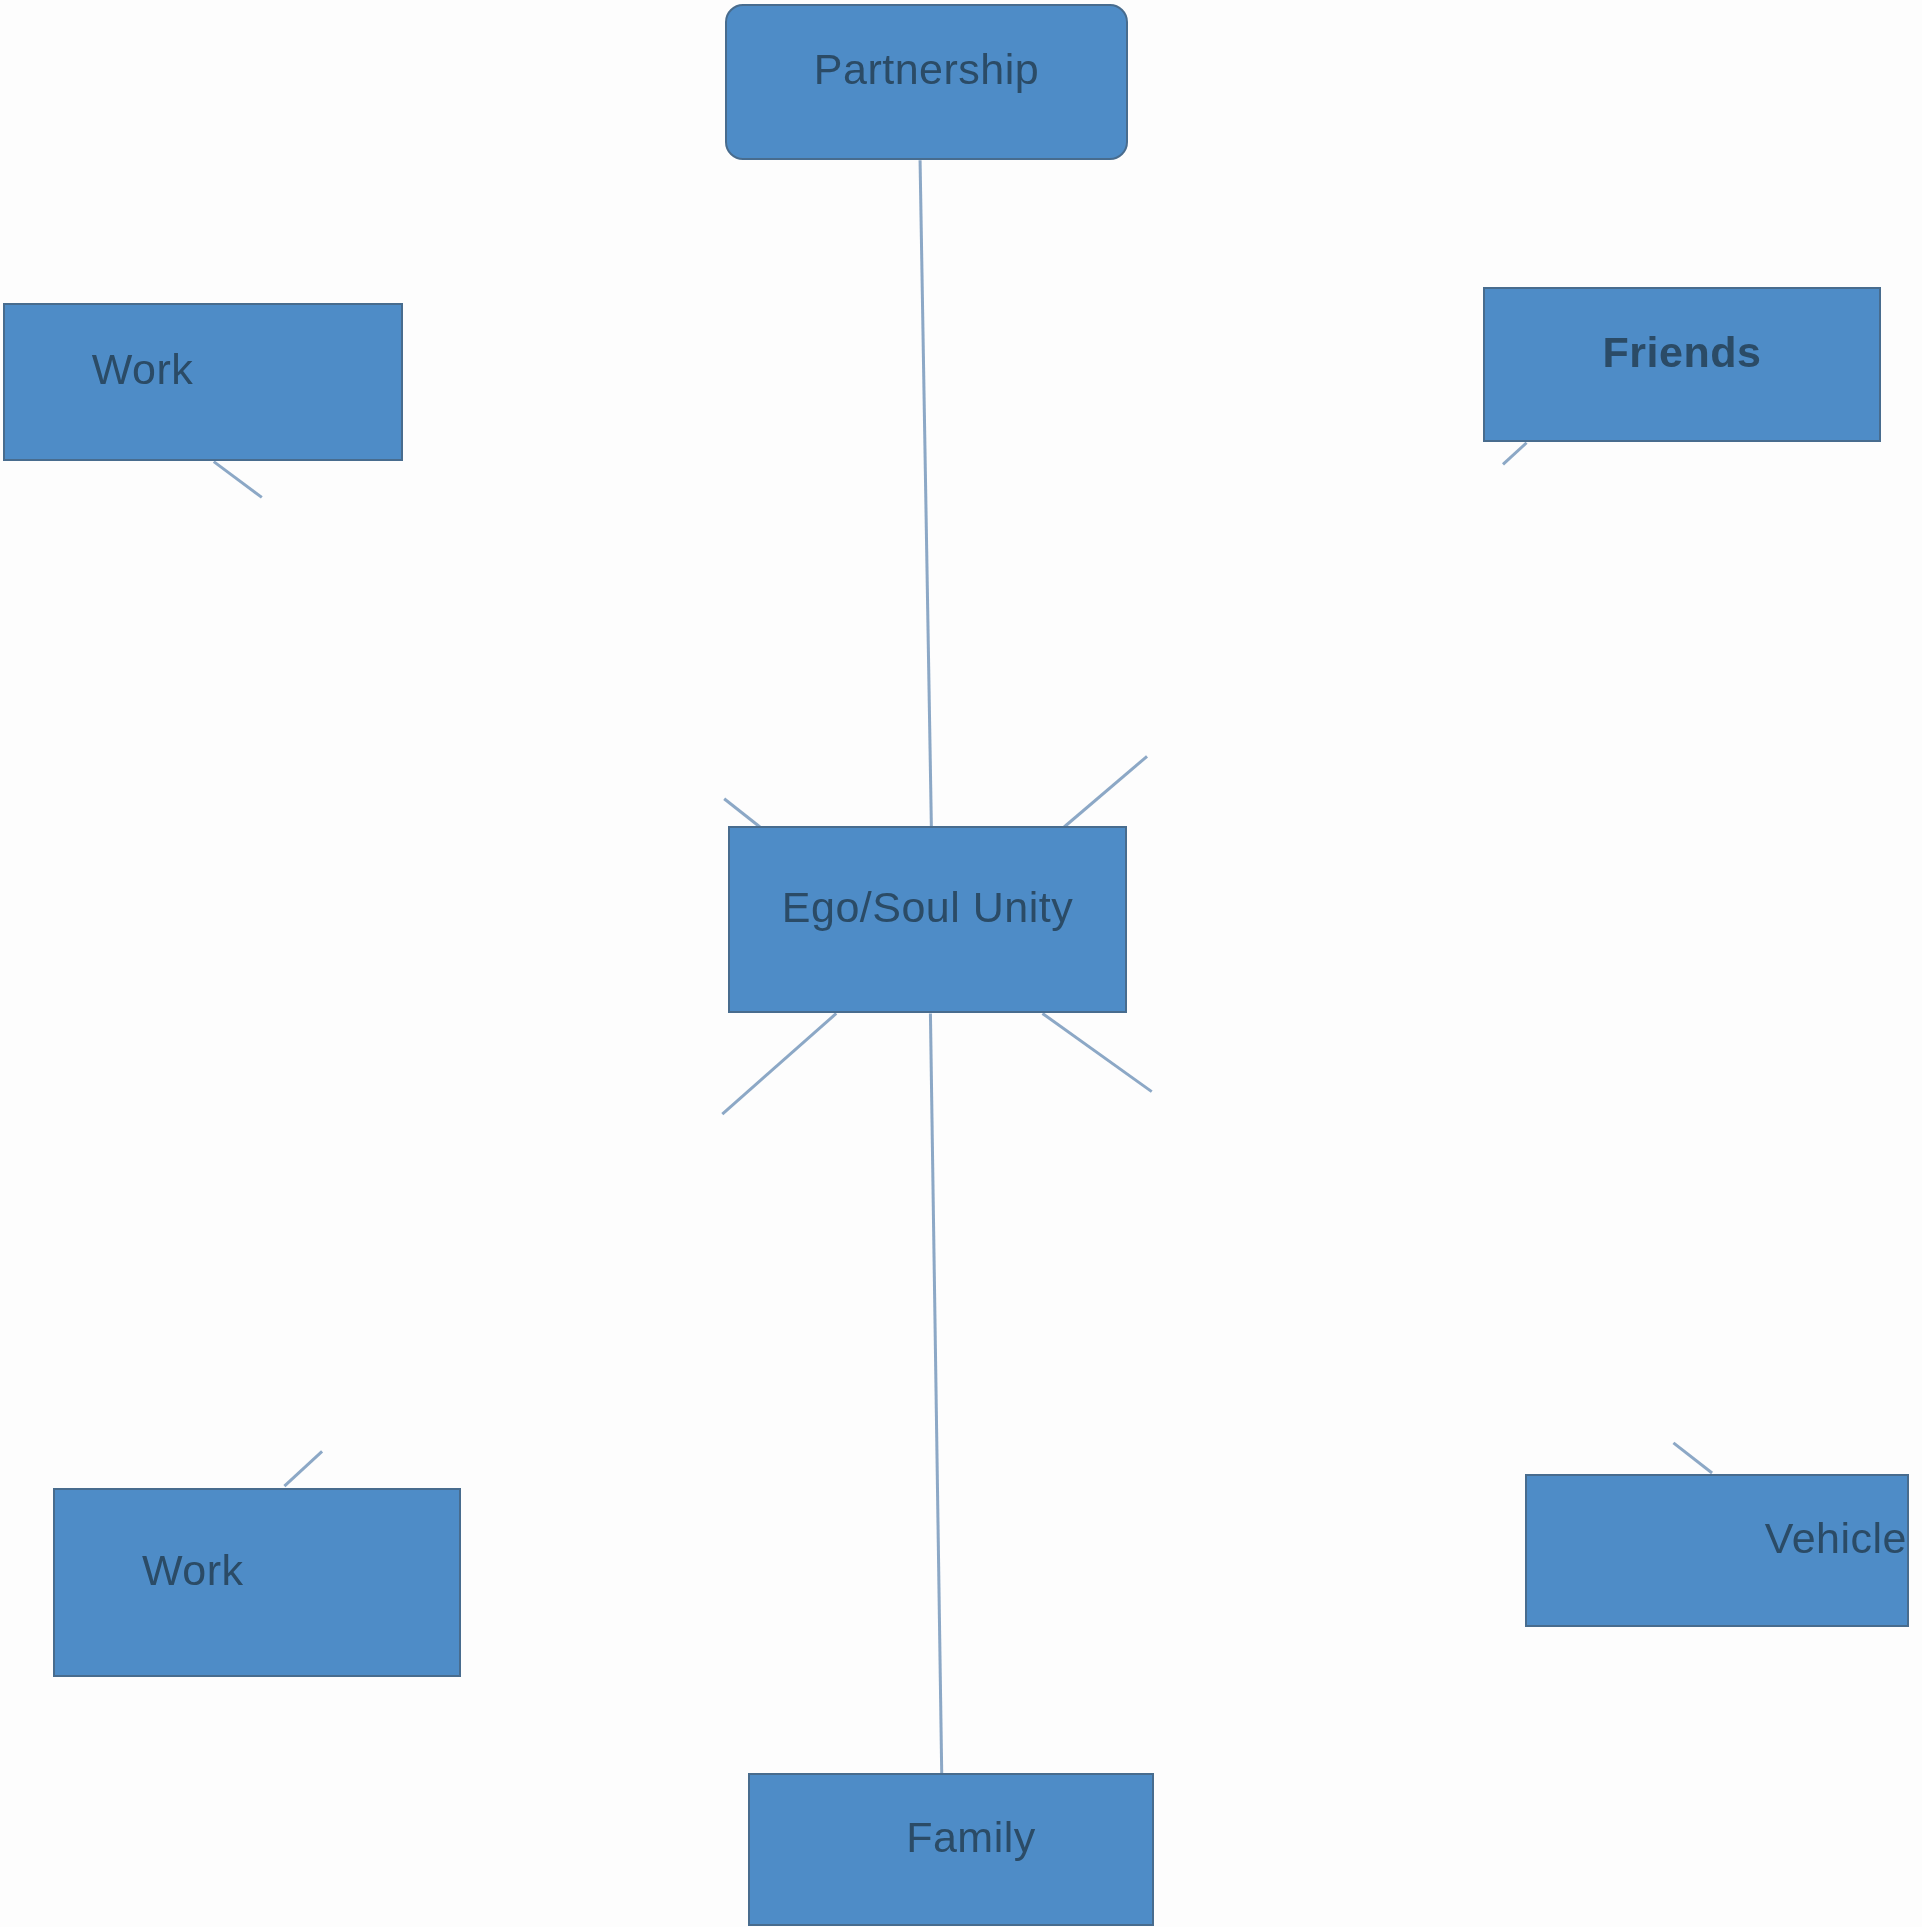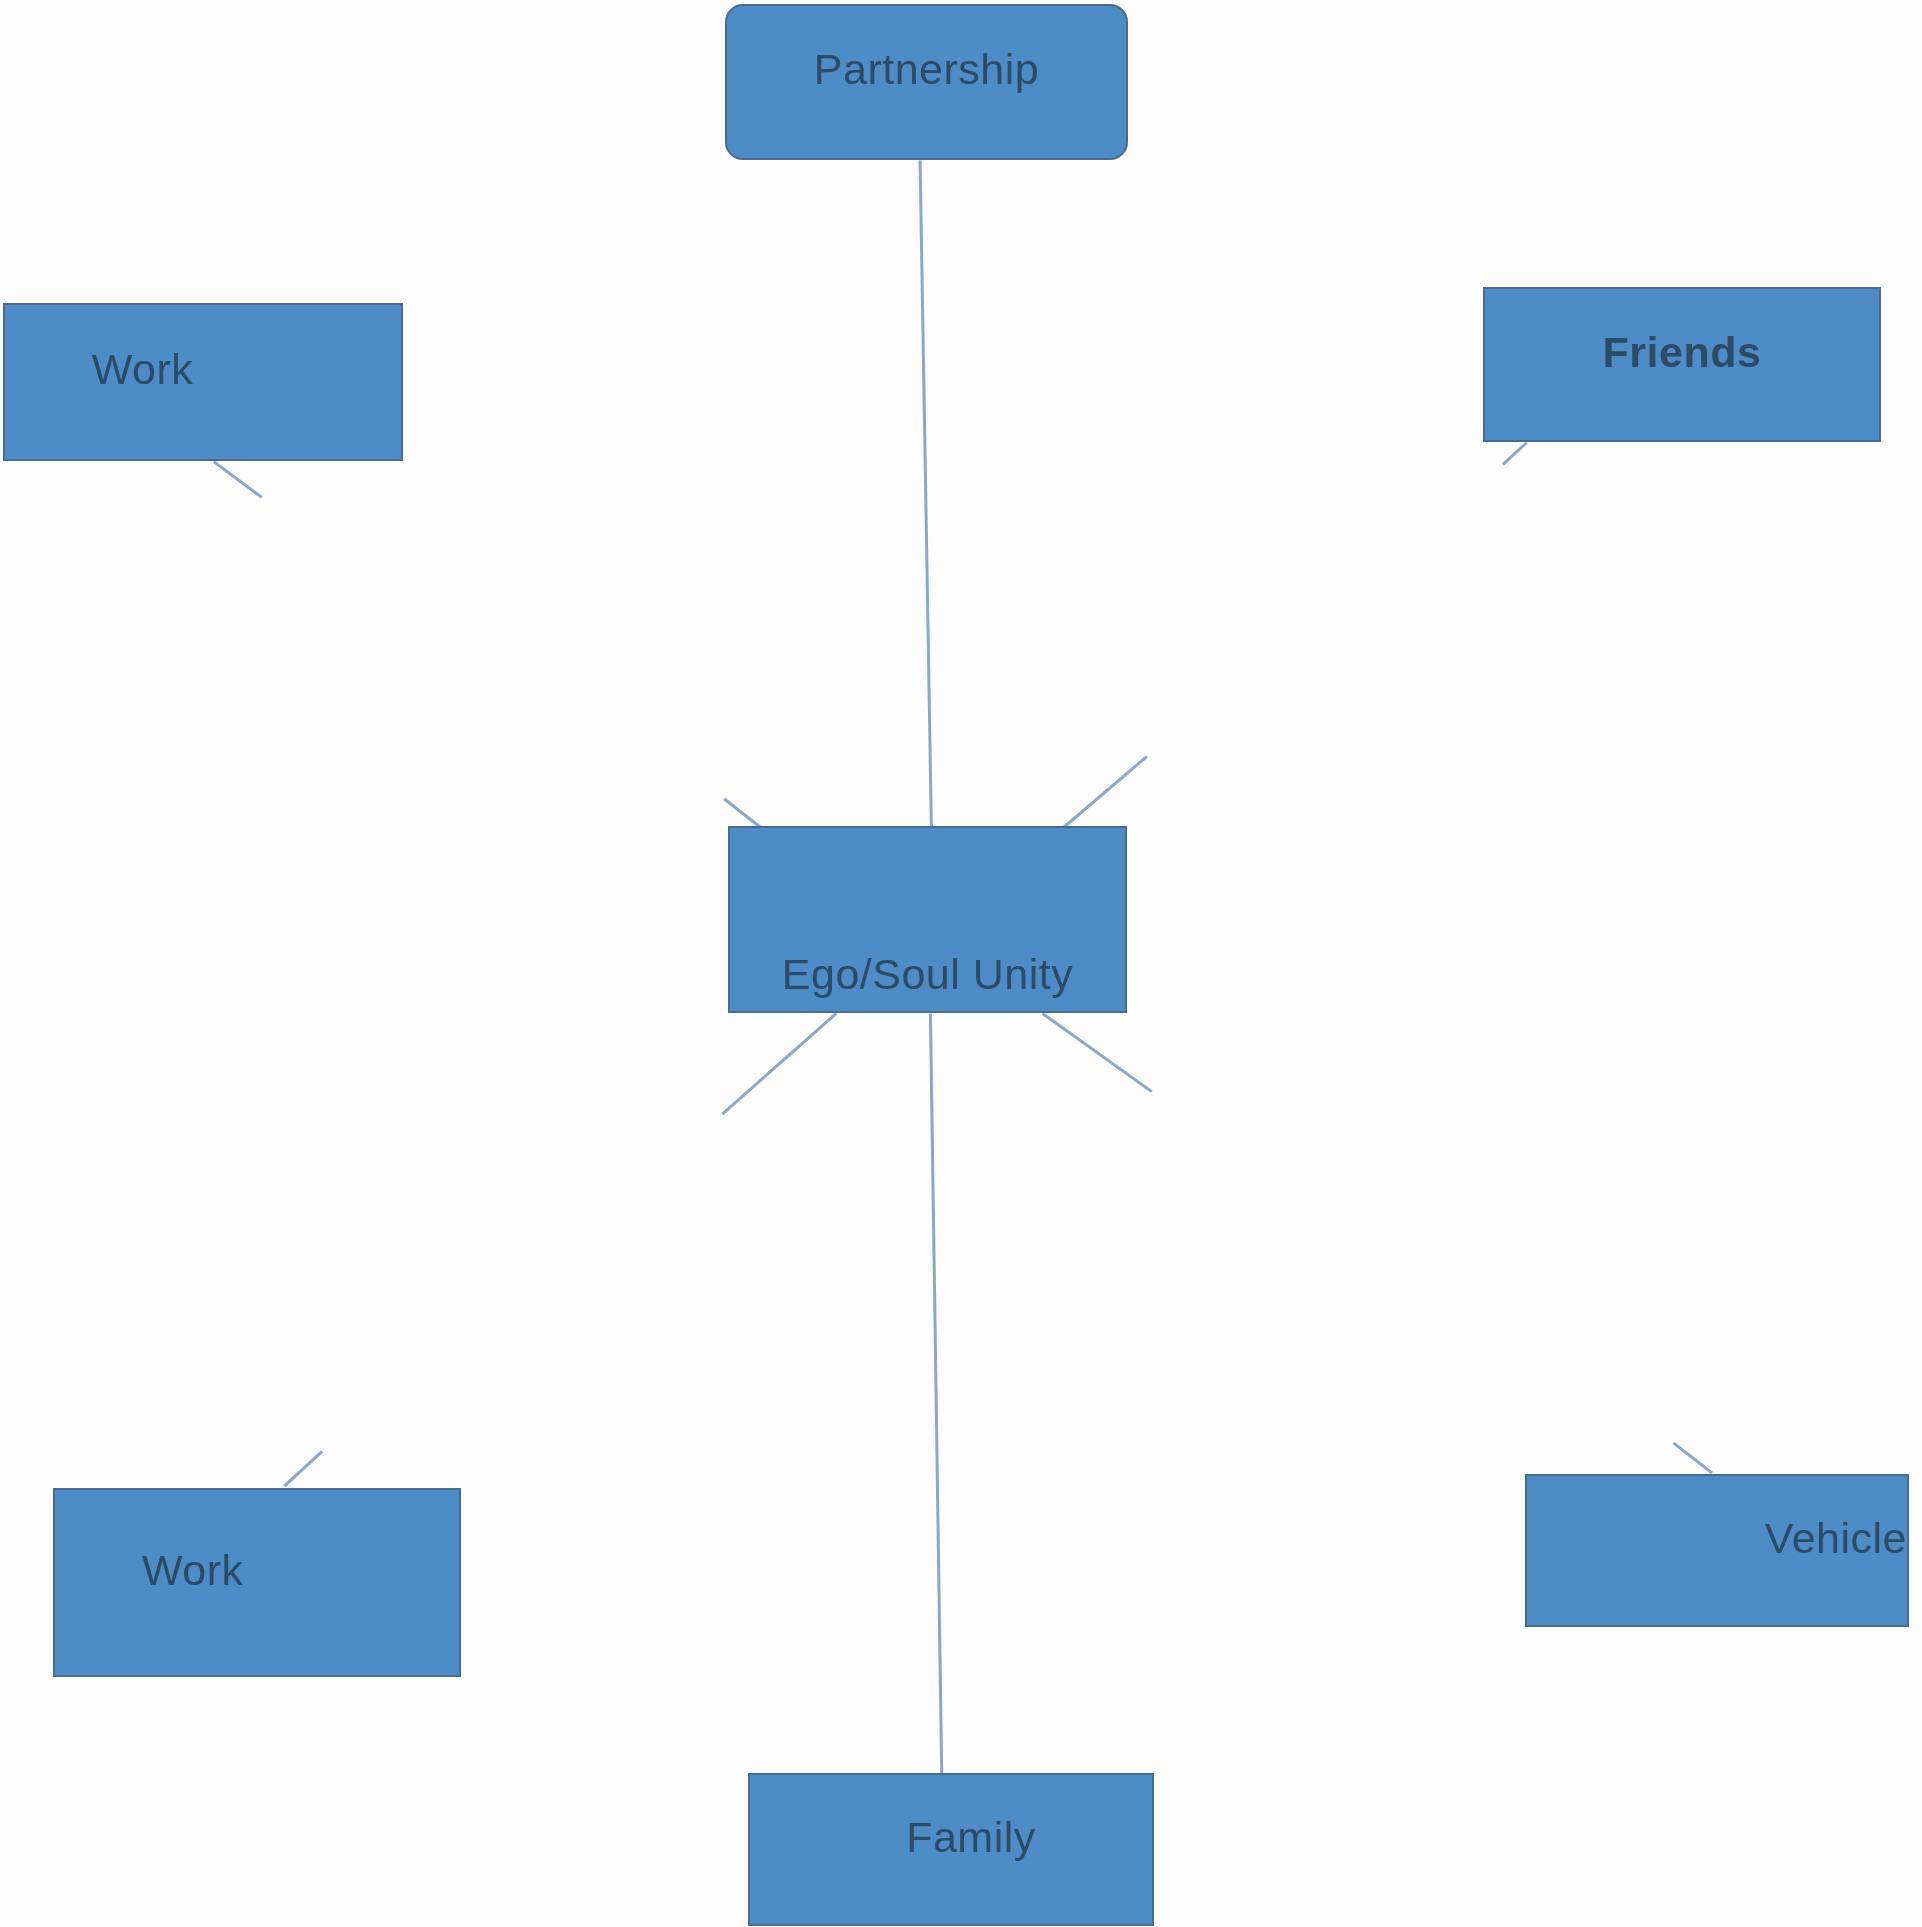--- a/index.html
+++ b/index.html
@@ -54,21 +54,21 @@
   .node.align-left {
     justify-content: flex-start;
   }
   .node.align-left .label {
     padding-left: 87px;
   }
   
   .node-partnership { left: 725px; top: 3.8px;    width: 403px; height: 156px; border-radius: 18px; }
   .node-home        { left: 2.8px;   top: 303px;  width: 400px; height: 158px; }
   .node-friends     { left: 1483px;top: 287px;  width: 398px; height: 155px; font-weight: bold; }
-  .node-center      { left: 728px; top: 826px;  width: 399px; height: 187px; align-items: flex-end; }
+  .node-center      { left: 728px; top: 826px;  width: 399px; height: 187px; }
   .node-work        { left: 53px;  top: 1488px; width: 408px; height: 189px; }
   .node-vehicle     { left: 1525px;top: 1474px; width: 384px; height: 153px; justify-content: flex-end; }
   .node-family      { left: 748px; top: 1773px; width: 406px; height: 153px; padding-left: 40px; }
 </style>
 </head>
 <body>
 
 <div class="canvas">
 
   <svg class="connector-layer" viewBox="0 0 2042 2047" xmlns="http://www.w3.org/2000/svg" aria-hidden="true">

